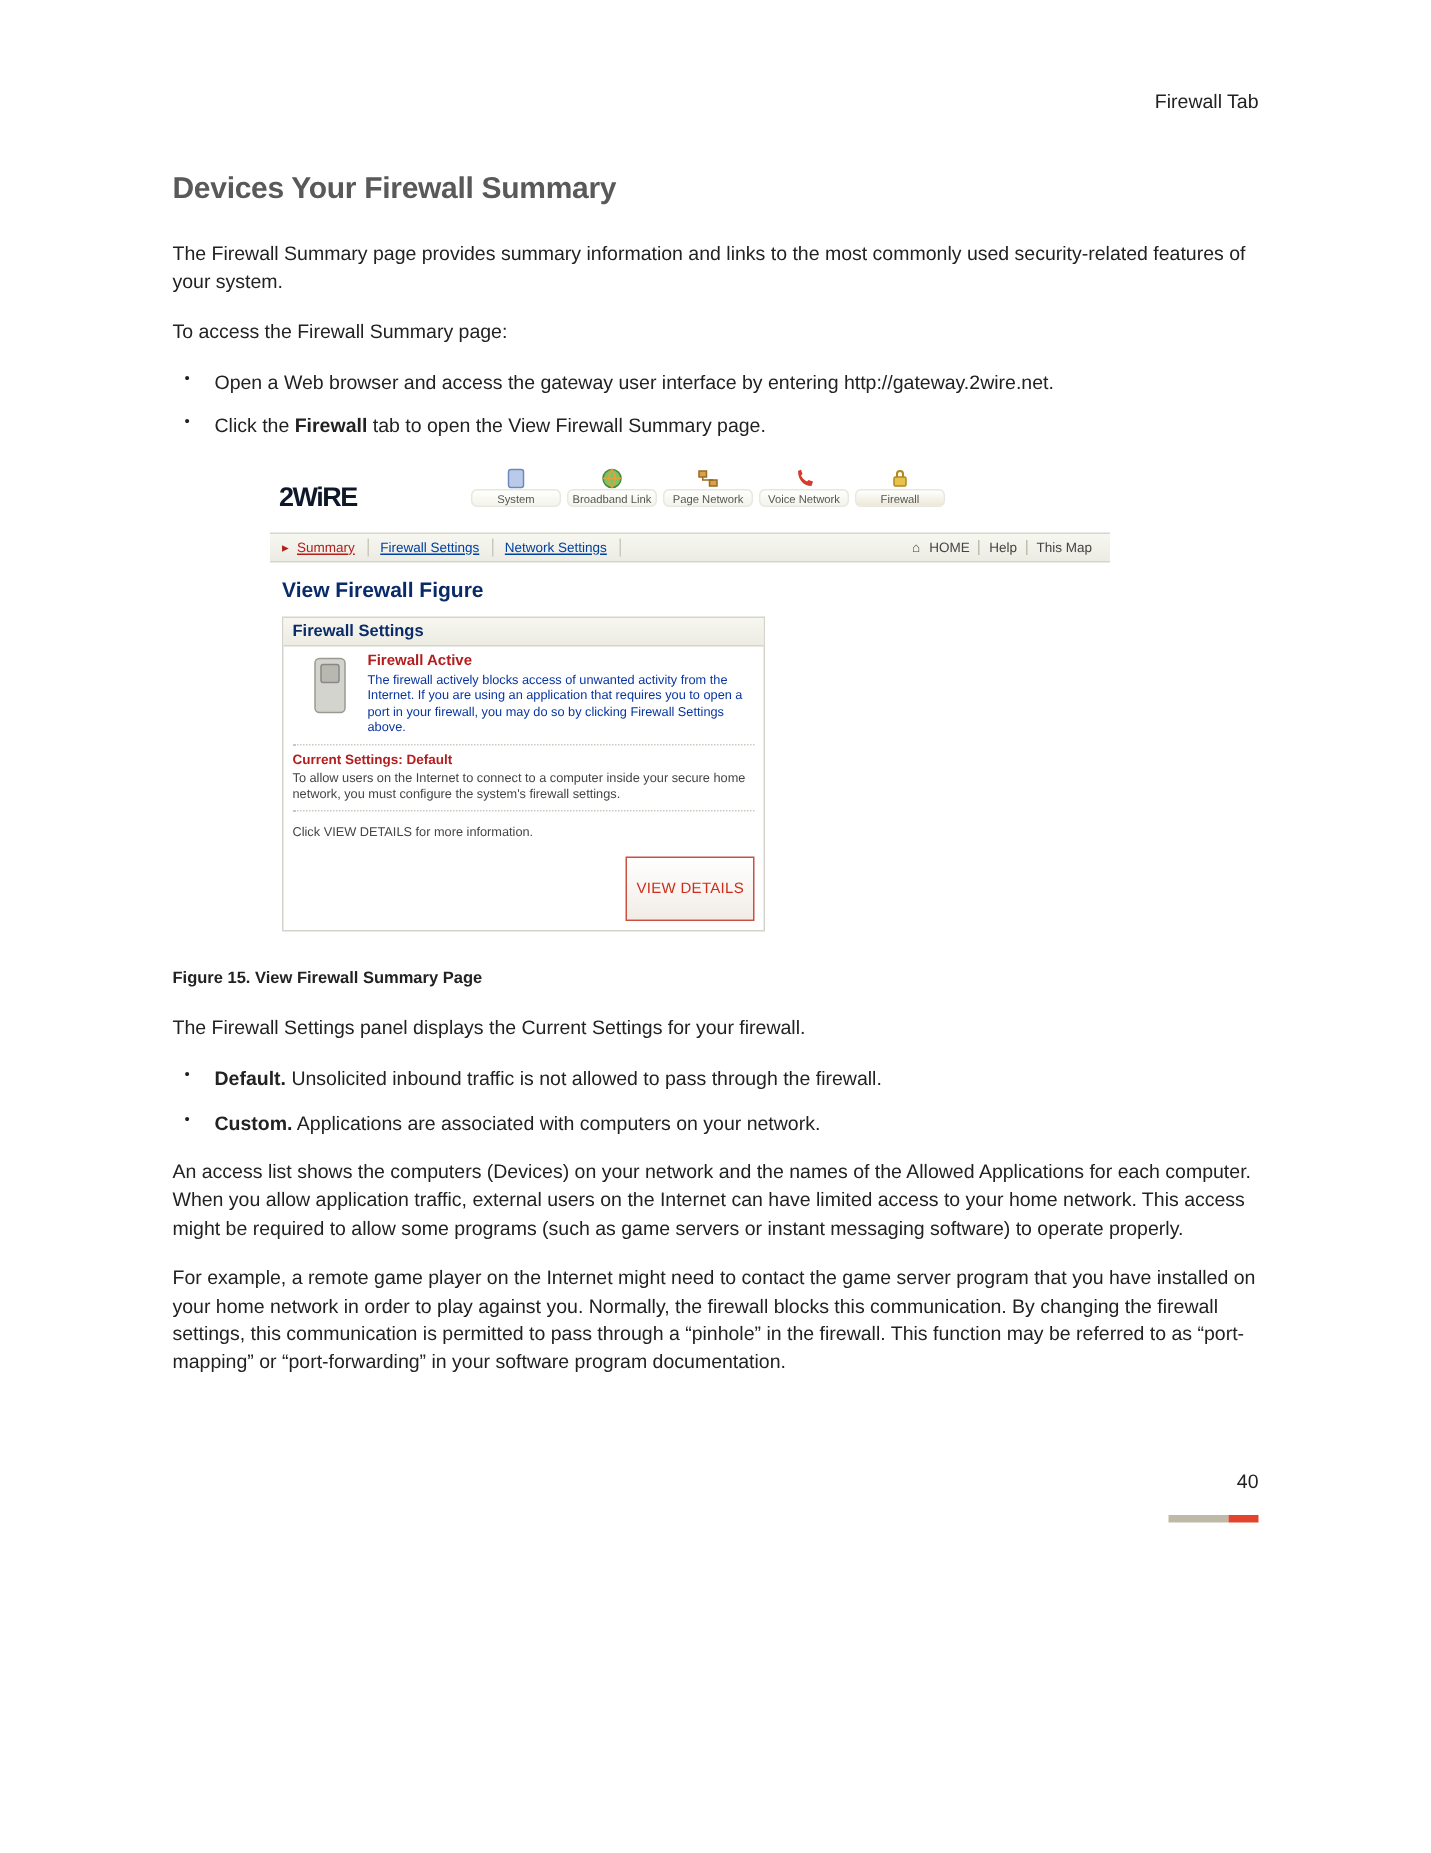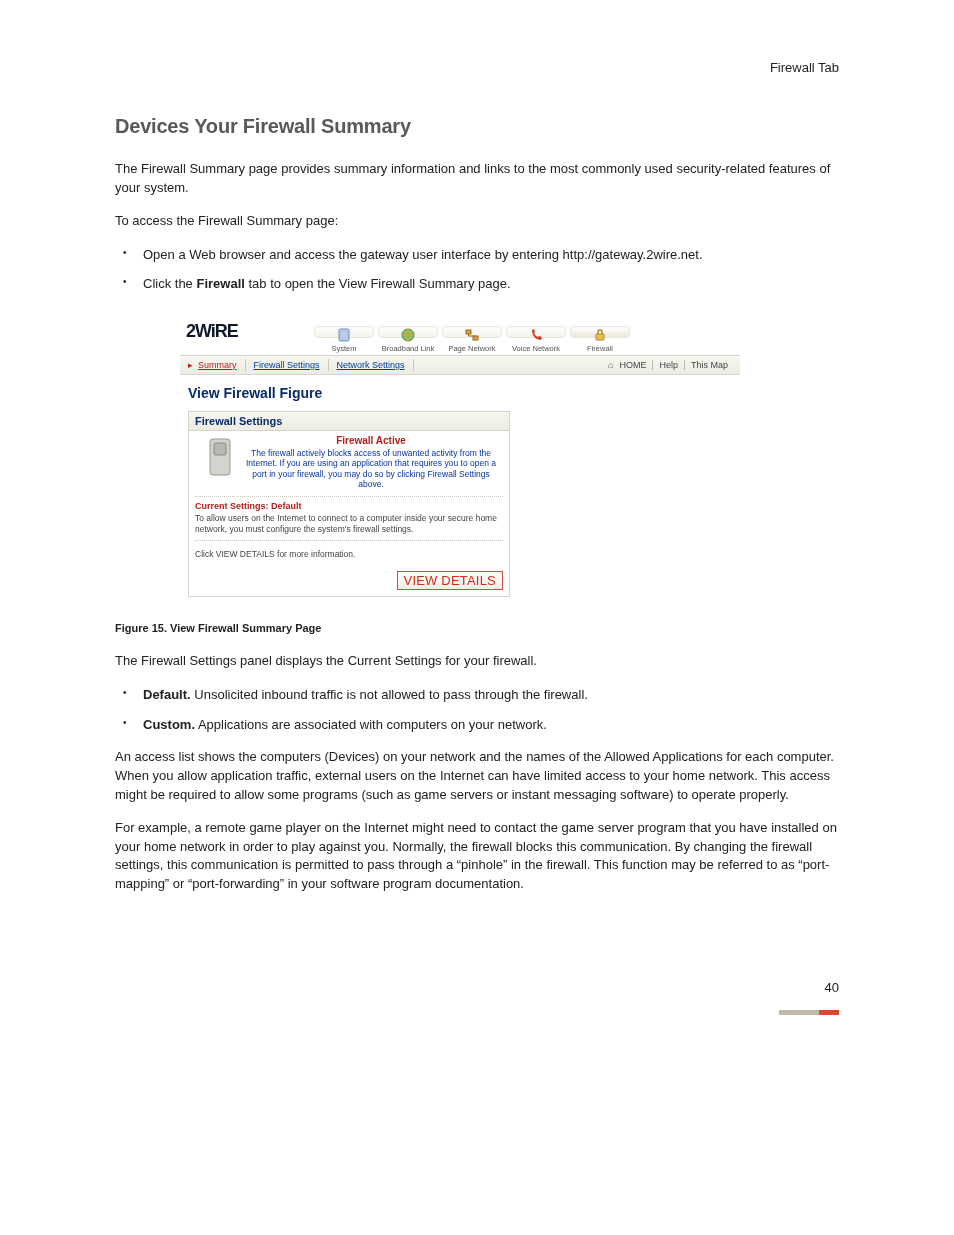--- a/index.html
+++ b/index.html
@@ -106,21 +106,21 @@
     letter-spacing: -1px;
   }
   .shot-navitem {
     width: 58px;
     border: 1px solid #e7e7e0;
     border-radius: 4px;
     margin: 17px 2px;
     display: flex;
     flex-direction: column;
     align-items: center;
-    justify-content: flex-start;
+    justify-content: flex-end;
     font-size: 7.5px;
     text-align: center;
     line-height: 1.05;
     color: #555;
     background: linear-gradient(#fefefc,#f4f4ec);
   }
   .shot-navitem .nicon {
     width: 18px; height: 18px; margin-bottom: 2px;
     display: flex; align-items: center; justify-content: center;
   }
@@ -187,43 +187,42 @@
     font-size: 11px;
     color: #0a2b6a;
     font-weight: 700;
     border-bottom: 1px solid #d4d4cc;
   }
   .panel-row1 {
     display: flex;
     padding: 4px 6px 6px 6px;
     border-bottom: 1px dotted #c9c9bf;
     margin: 0 6px;
-    text-align: center;
   }
   .panel-row1 .thumb {
     width: 40px; min-height: 40px;
     display:flex;align-items:flex-start;justify-content:center;
     color:#888;
   }
   .panel-row1 .txt { flex: 1; padding-left: 4px; }
   .fa-title { color: #b41d1d; font-size: 10px; font-weight: 700; margin-bottom: 2px; }
   .fa-body { color: #0834a0; font-size: 8.5px; line-height: 1.25; }
   .panel-row2 { margin: 4px 6px 0 6px; padding: 0 0 6px 0; border-bottom: 1px dotted #c9c9bf;}
   .cs-title { color: #b41d1d; font-size: 9px; font-weight: 700; }
   .cs-body { color: #444; font-size: 8.5px; line-height: 1.25; margin-top:2px;}
   .panel-row3 { margin: 8px 6px 8px 6px; font-size: 8.5px; color:#444;}
   .panel-foot {
     display:flex; justify-content:flex-end; padding:4px 6px 6px 0;
   }
   .vd-btn {
     border:1px solid #cc5040;
     color:#cc2e19;
     background:linear-gradient(#fff,#f2ece6);
-    font-size:13px;
-    padding:1px 6px;
+    font-size:10px;
+    padding:15px 6px;
     letter-spacing:.2px;
   }
 </style>
 </head>
 <body>
 
 <div class="page">
   <div class="top-right">Firewall Tab</div>
 
   <h1 class="section-title">Devices Your Firewall Summary</h1>

